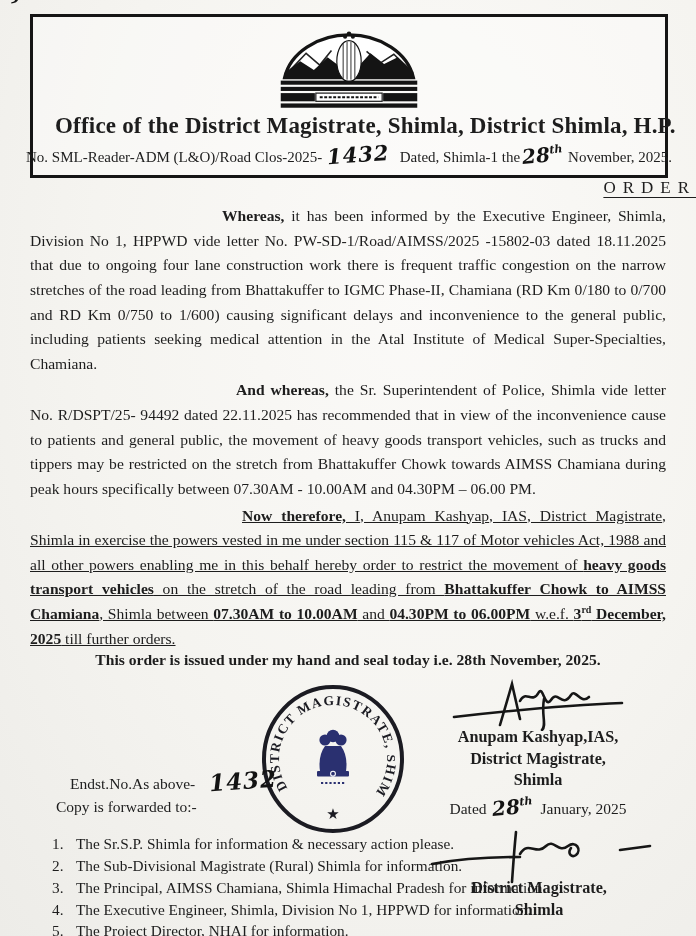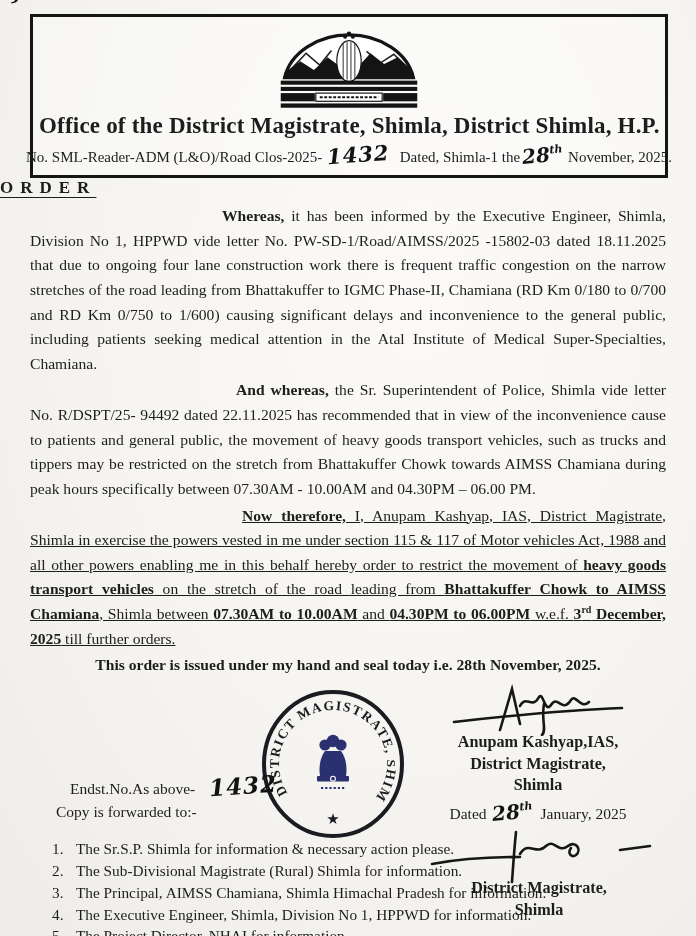--- a/index.html
+++ b/index.html
@@ -16,21 +16,21 @@
   }
   .corner-mark {
     position: absolute; left: 9px; top: -12px;
     font-size: 30px; font-weight: bold; color: #161616;
     transform: rotate(14deg);
   }
   
   .letterhead {
     position: absolute; left: 30px; top: 14px; width: 638px;
     border: 3px solid #151515;
-    padding: 4px 6px 8px;
+    padding: 4px 22px 8px;
     text-align: center;
     background: rgba(255,255,255,0.35);
   }
   .emblem { display: block; margin: 0 auto; }
   .office-title {
     font-size: 23px; font-weight: bold; letter-spacing: 0.2px;
     margin-top: 2px; white-space: nowrap;
   }
   .ref-line {
     display: flex; justify-content: center; align-items: baseline;
@@ -39,35 +39,35 @@
   .hand {
     font-family: "DejaVu Serif", serif;
     font-style: italic; font-weight: bold;
     color: #131313;
   }
   .hand-num { display: inline-block; font-size: 21px; transform: rotate(-4deg); letter-spacing: 1px; }
   .hand-day { display: inline-block; font-size: 20px; transform: rotate(-6deg); margin-left: -3px; }
   .hand sup { font-size: 11px; }
   
   .order-heading {
-    margin-top: 178px; text-align: left;
-    font-size: 17px; font-weight: bold; letter-spacing: 7px;
+    margin-top: 178px; text-align: right;
+    font-size: 17px; font-weight: normal; letter-spacing: 7px;
     text-decoration: underline; text-underline-offset: 4px;
   }
   .body-text { padding: 0 30px; }
   .body-text p {
     font-size: 15.6px; line-height: 1.58; text-align: justify;
     margin-top: 2px;
   }
   p.p1 { text-indent: 192px; margin-top: 6px; }
   p.p2 { text-indent: 206px; }
   p.p3 { text-indent: 212px; text-decoration: underline; }
   .closing-line {
     text-align: center; font-weight: bold; font-size: 15.6px;
-    margin-top: 5px; padding: 0 30px;
+    padding: 0 30px;
   }
   sup.printed { font-size: 10px; }
   
   .sig-row { position: relative; height: 158px; margin: 2px 30px 0; }
   .sign-block {
     position: absolute; right: 8px; top: 8px; width: 240px;
     text-align: center; font-weight: bold; font-size: 16.2px; line-height: 1.3;
   }
   .sign-block svg { display: block; margin: 0 auto -4px; }
   .dated-line {

